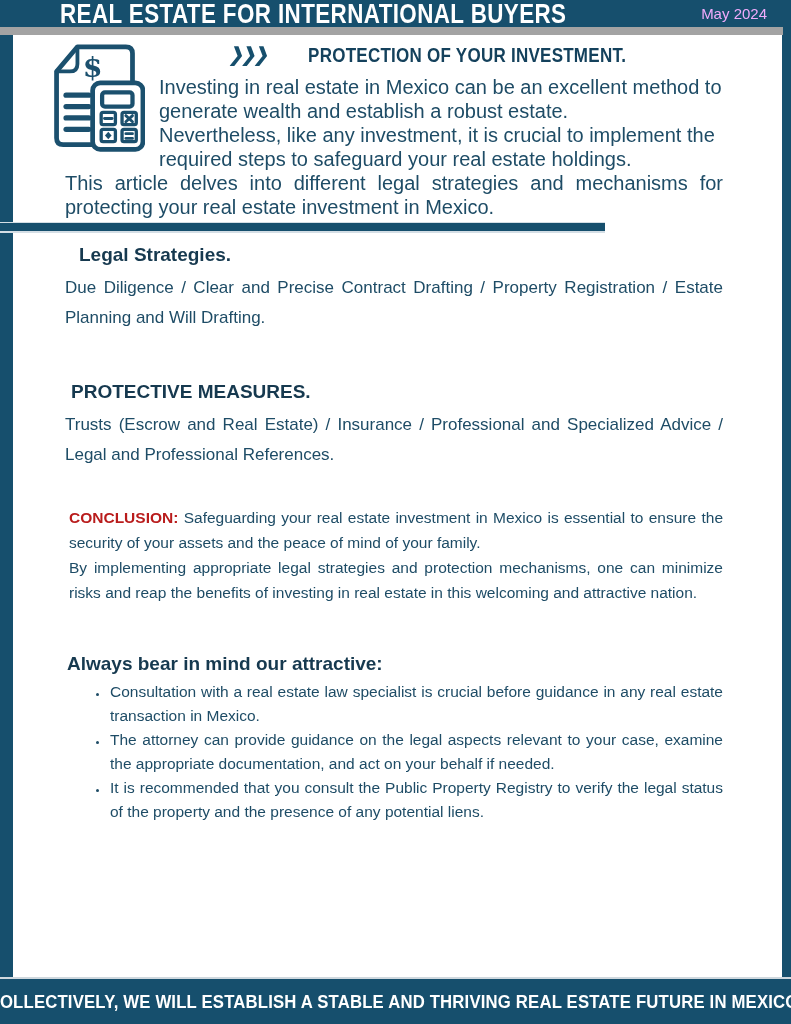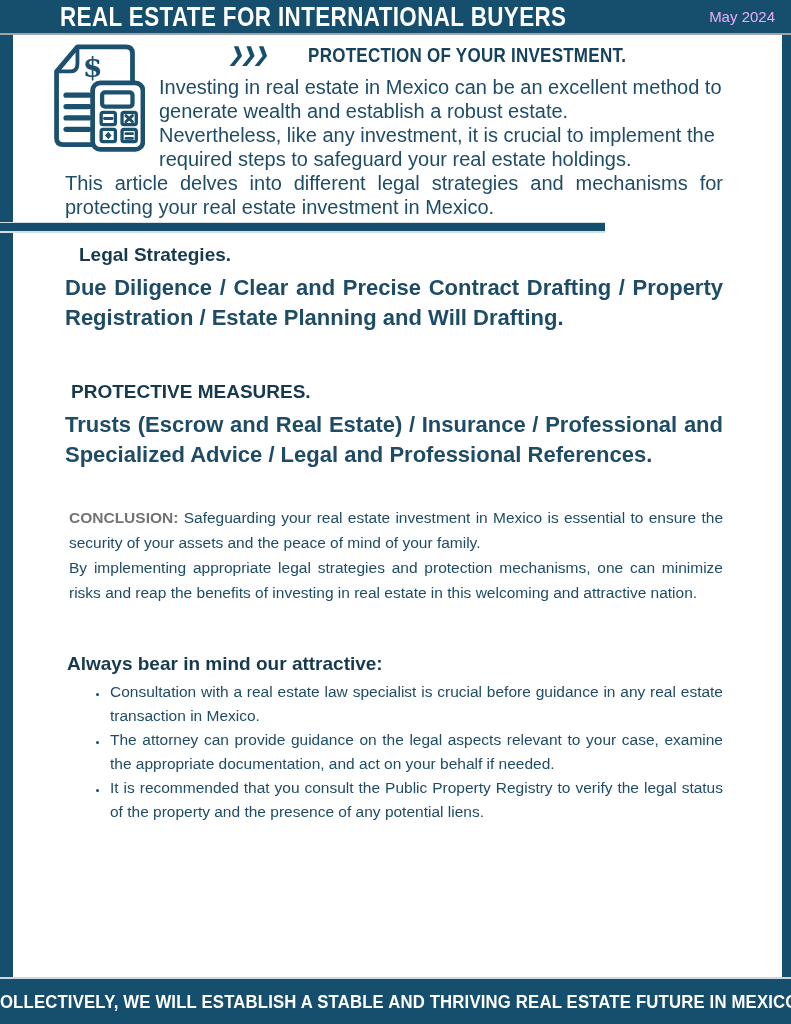--- a/index.html
+++ b/index.html
@@ -10,25 +10,25 @@
     background: #ffffff;
     font-family: "Liberation Sans", sans-serif;
     color: #1E4C66;
     overflow: hidden;
   }
   .side-border { position: absolute; top: 0; bottom: 0; background: #164F6D; z-index: 1; }
   .side-border.left  { left: 0; width: 13px; }
   .side-border.right { right: 0; width: 9px; }
 
   .topbar {
-    position: absolute; top: 0; left: 0; right: 0; height: 35px;
+    position: absolute; top: 0; left: 0; right: 8px; height: 35px;
     background: #164F6D;
     display: flex; align-items: center; justify-content: space-between;
     padding: 0 16px 0 60px;
-    border-bottom: 2px solid #a3a3a3;
+    border-bottom: 8px solid #a3a3a3;
     z-index: 3;
   }
   .topbar-title {
     color: #ffffff; font-weight: bold; font-size: 28px;
     letter-spacing: 0.5px; white-space: nowrap;
     display: inline-block; transform: scaleX(0.80); transform-origin: left center;
   }
   .topbar-date { color: #f0abfc; font-size: 15px; }
 
   .content { position: absolute; top: 35px; left: 0; right: 0; z-index: 2; }
@@ -52,27 +52,27 @@
     margin-top: 4px; width: 605px; height: 8px;
     background: #164F6D; box-shadow: 0 2px 0 #d4dee5, 0 -1px 0 #d4dee5;
     position: relative; z-index: 2;
   }
 
   .sections { padding: 0 68px 0 65px; }
   .sec-heading {
     color: #16394F; font-weight: bold; font-size: 19px;
     margin: 0; padding-left: 6px; line-height: 24px;
   }
-  .p-large { font-size: 22px; line-height: 30px; text-align: justify; margin: 6px 0 0; font-weight: bold; }
+  .p-large { font-size: 17px; line-height: 30px; text-align: justify; margin: 6px 0 0; }
   .legal-heading { margin-top: 12px; margin-left: 8px; }
   .protective-heading { margin-top: 47px; }
   .p-small { font-size: 15.5px; line-height: 25px; text-align: justify; margin: 0; }
   .references { margin-top: 50px; padding-right: 10px; }
   .conclusion { margin-top: 35px; padding-left: 4px; }
-  .conclusion strong { color: #737373; }
+  .conclusion strong { color: #b91c1c; }
   .suggestions-heading { margin-top: 47px; padding-left: 2px; }
   .suggestions-list { margin: 4px 0 0; padding-left: 44px; }
   .suggestions-list li {
     font-size: 15.5px; line-height: 24px; text-align: justify; padding-left: 1px;
   }
   .suggestions-list li::marker { font-size: 11px; }
 
   .bottombar {
     position: absolute; left: 0; right: 0; bottom: 0; height: 47px;
     background: #164F6D; border-top: 2px solid #cfd8de;

